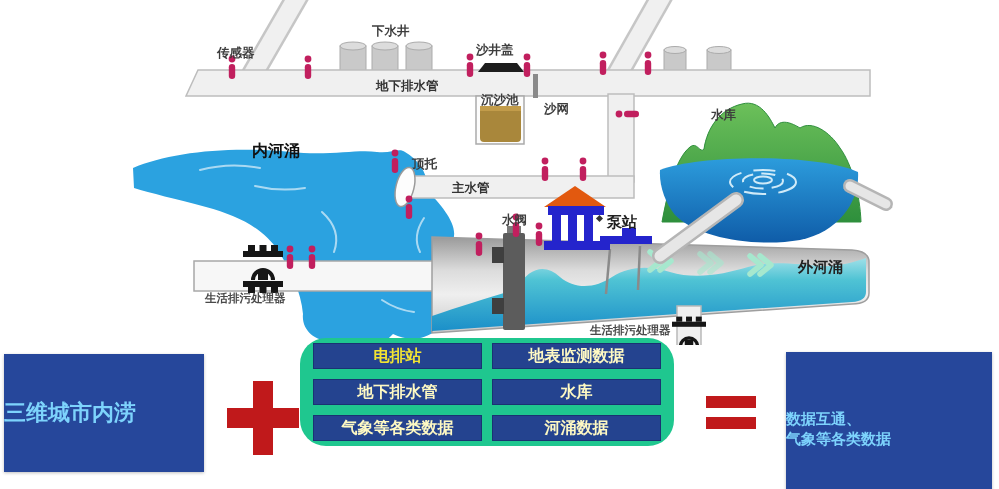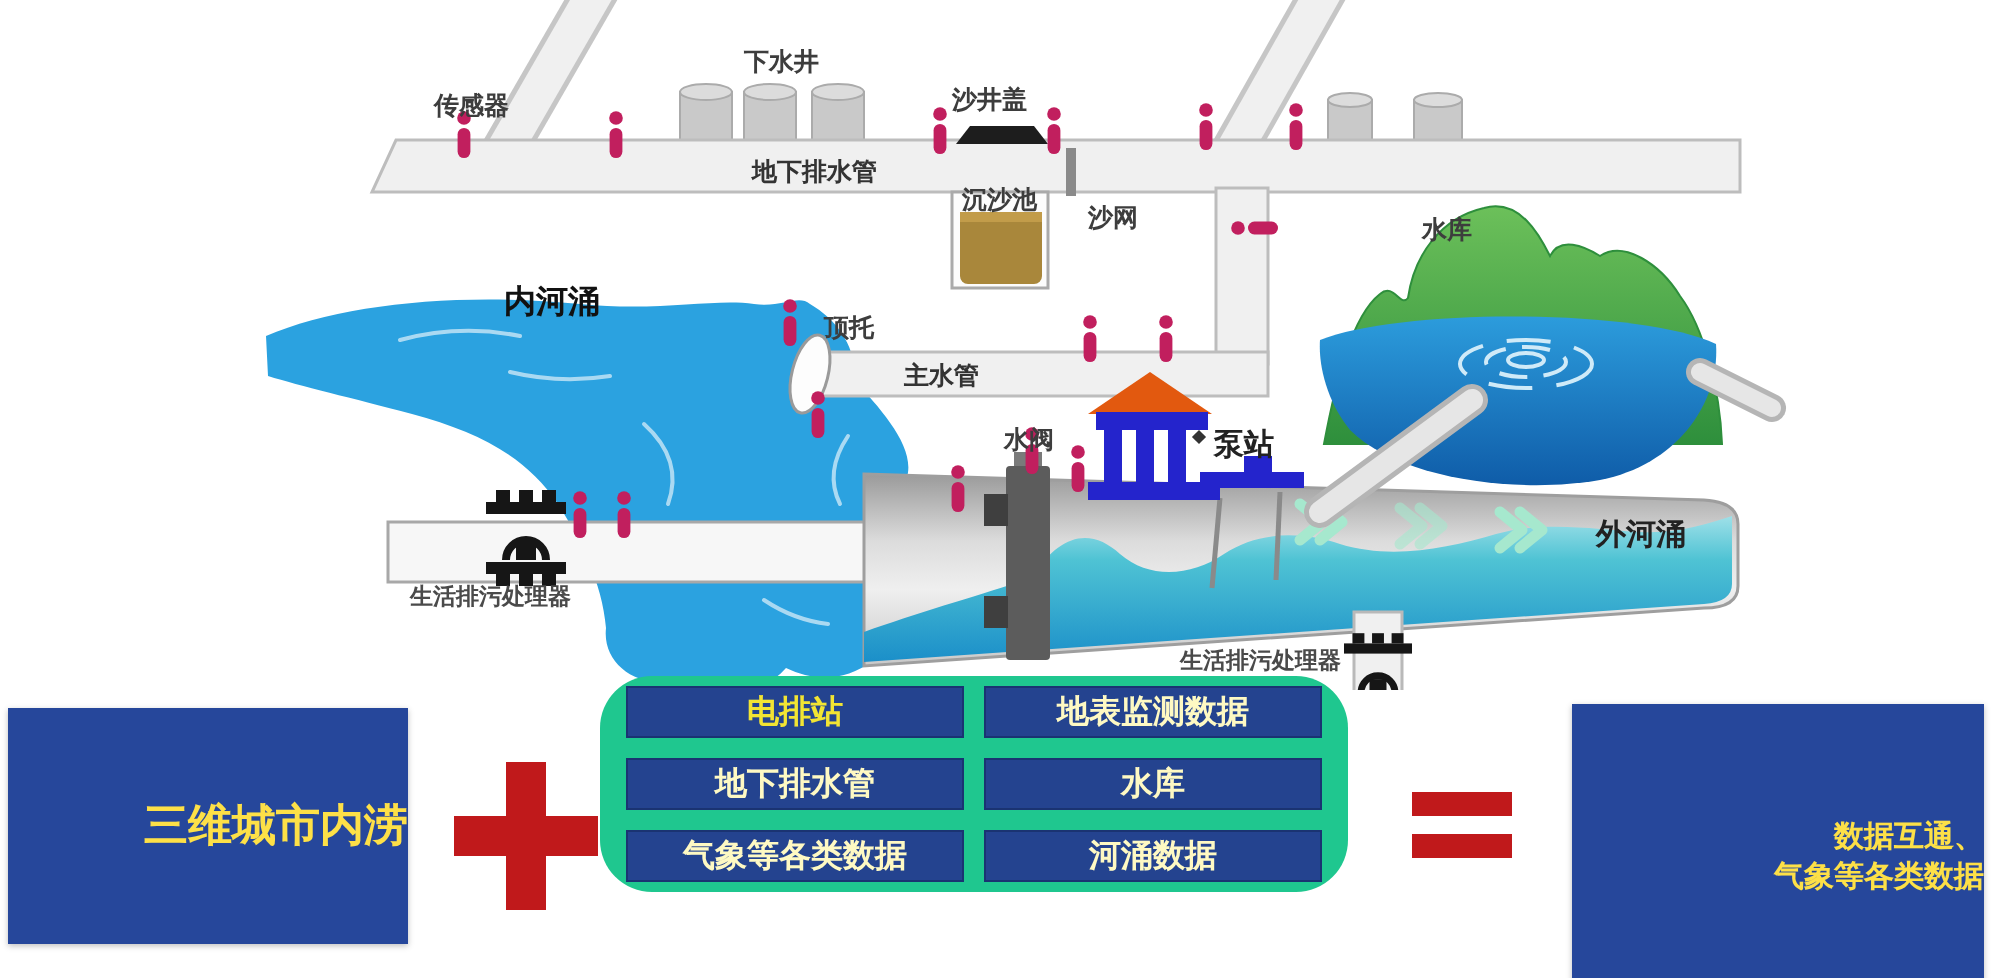--- a/index.html
+++ b/index.html
@@ -6,22 +6,22 @@
   .stage{position:relative;width:999px;height:489px;background:#ffffff;overflow:hidden;
          font-family:"Liberation Sans","DejaVu Sans",sans-serif;}
   svg text{font-family:"Liberation Sans","DejaVu Sans",sans-serif;}
   .lbl{font-size:12.5px;font-weight:600;fill:#3d3d3d;}
   .lbl-sm{font-size:11.5px;font-weight:600;fill:#4a4a4a;}
   .lbl-big{font-size:16px;font-weight:700;fill:#111;}
   .lbl-mid{font-size:15px;font-weight:700;fill:#222;}
   .lbl-pipe{font-size:12.5px;font-weight:700;fill:#333;}
 
   .equation{position:absolute;left:0;top:0;width:999px;height:489px;pointer-events:none;}
-  .eq-box{position:absolute;background:#26479B;color:#fde047;display:flex;flex-direction:column;
-          align-items:flex-end;justify-content:center;text-align:center;font-weight:700;
+  .eq-box{position:absolute;background:#26479B;color:#7dd3fc;display:flex;flex-direction:column;
+          align-items:flex-start;justify-content:center;text-align:center;font-weight:700;
           box-shadow:0 1px 3px rgba(0,0,0,.25);}
   .eq-box.left{left:4px;top:354px;width:200px;height:118px;font-size:22px;line-height:1.35;}
   .eq-box.right{left:786px;top:352px;width:206px;height:153px;font-size:15px;line-height:1.32;}
   .op{position:absolute;}
   .plus{left:227px;top:381px;width:72px;height:74px;}
   .plus .bar-h{position:absolute;left:0;top:27px;width:72px;height:20px;background:#C0191B;}
   .plus .bar-v{position:absolute;left:26px;top:0;width:20px;height:74px;background:#C0191B;}
   .equals{left:706px;top:396px;width:50px;height:34px;}
   .equals .ebar{position:absolute;left:0;width:50px;height:12px;background:#C0191B;}
   .equals .ebar.b1{top:0;}

